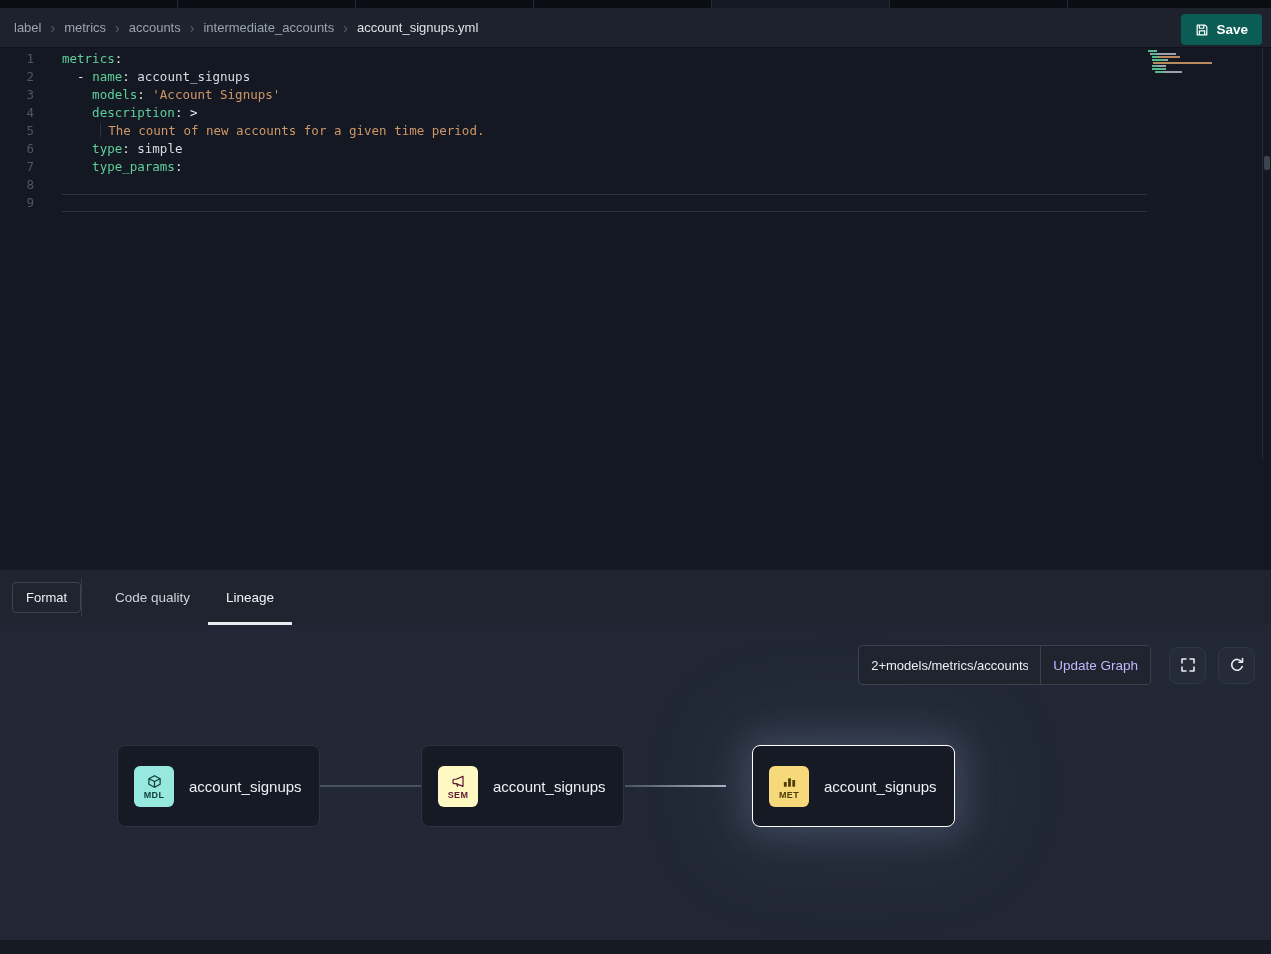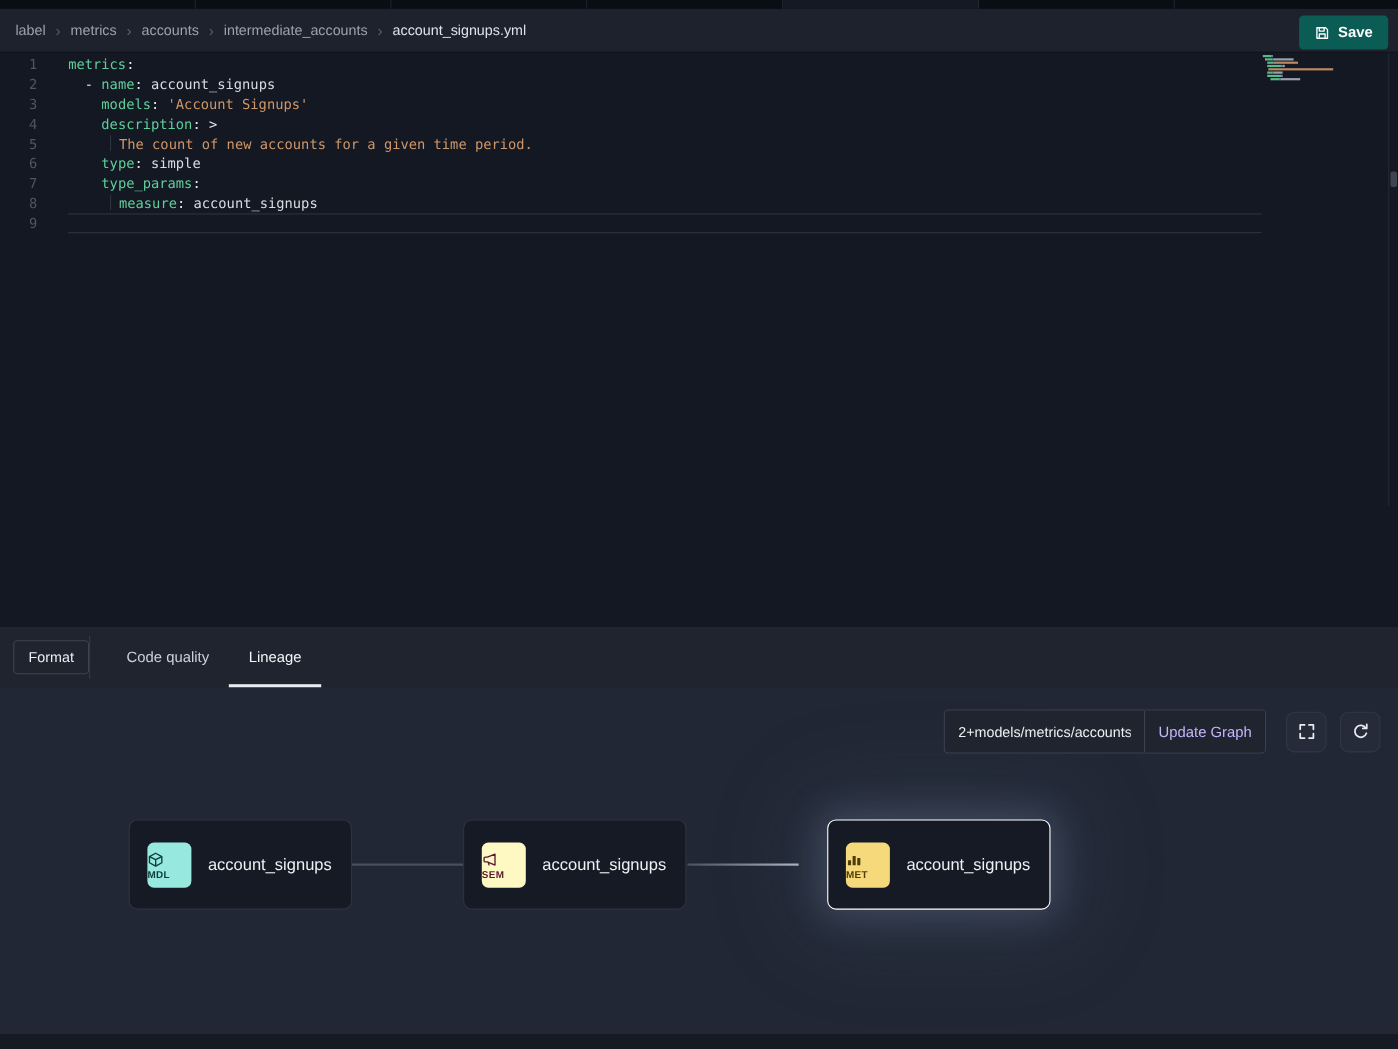--- a/index.html
+++ b/index.html
@@ -98,21 +98,21 @@
   }
   .node.n1 { left:117px; }
   .node.n2 { left:421px; }
   .node.n3 { left:726px;margin-left:26px; }
   .node.selected {
     border:1.5px solid #ffffff;
     box-shadow:0 0 34px 8px rgba(150,170,210,0.22), 0 0 90px 30px rgba(120,140,180,0.10);
   }
   .tile {
     flex:none; width:40px; height:41px; border-radius:6px;
-    display:flex; flex-direction:column; align-items:flex-start; justify-content:center;
+    display:flex; flex-direction:column; align-items:center; justify-content:center;
   }
   .tile .glyph { line-height:0; margin-top:1px; }
   .tile .badge { font-size:9px; font-weight:600; letter-spacing:0.3px; margin-top:1px; }
   .nlabel { color:#eef0f4; font-size:15px; font-weight:500; }
 </style>
 </head>
 <body>
 
 <div class="app">
 
@@ -174,21 +174,20 @@
         <div class="code-row">
           <span class="ln">6</span>
           <span class="code-text"><span class="tok plain">    </span><span class="tok key">type</span><span class="tok punct">:</span><span class="tok val"> simple</span></span>
         </div>
         <div class="code-row">
           <span class="ln">7</span>
           <span class="code-text"><span class="tok plain">    </span><span class="tok key">type_params</span><span class="tok punct">:</span></span>
         </div>
         <div class="code-row">
           <span class="ln">8</span>
-          <span class="code-text"><span class="tok plain">     </span><span class="tok guide"></span><span class="tok plain"> </span><span class="tok key">measure</span><span class="tok punct">:</span><span class="tok val"> account_signups</span></span>
         </div>
         <div class="code-row current">
           <span class="ln">9</span>
           <span class="code-text"></span>
         </div>
       </div>
     <div class="minimap" id="minimap">
         <div class="mini-row"><span style="width: 8.05px; background: rgb(86, 185, 140);"></span><span style="width: 1.15px; background: rgb(153, 161, 175);"></span></div>
         <div class="mini-row"><span style="width: 2.3px; background: transparent;"></span><span style="width: 2.3px; background: rgb(153, 161, 175);"></span><span style="width: 4.6px; background: rgb(86, 185, 140);"></span><span style="width: 1.15px; background: rgb(153, 161, 175);"></span><span style="width: 18.4px; background: rgb(153, 161, 175);"></span></div>
         <div class="mini-row"><span style="width: 4.6px; background: transparent;"></span><span style="width: 5.75px; background: rgb(86, 185, 140);"></span><span style="width: 1.15px; background: rgb(153, 161, 175);"></span><span style="width: 20.7px; background: rgb(185, 138, 94);"></span></div>

